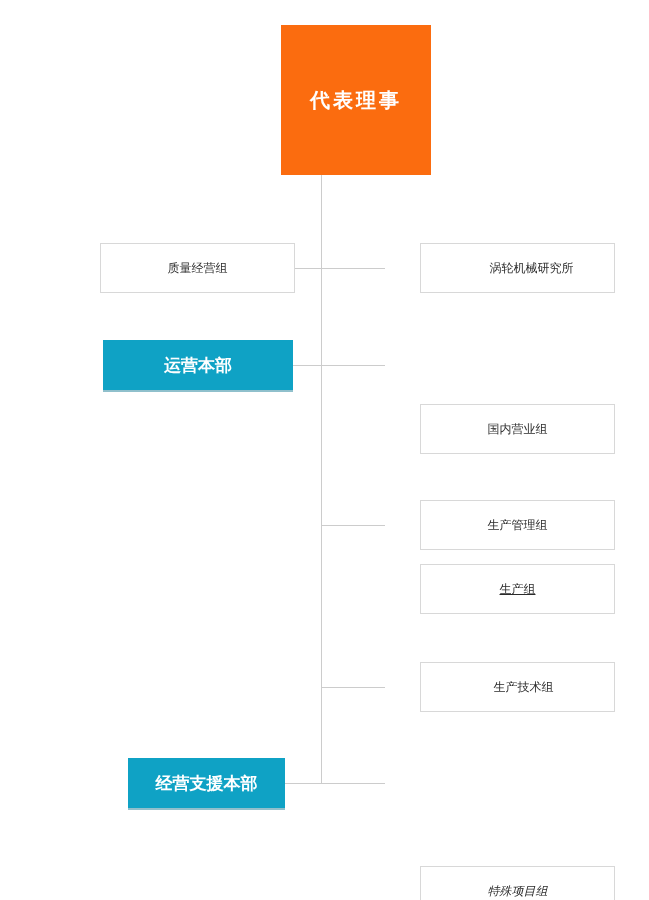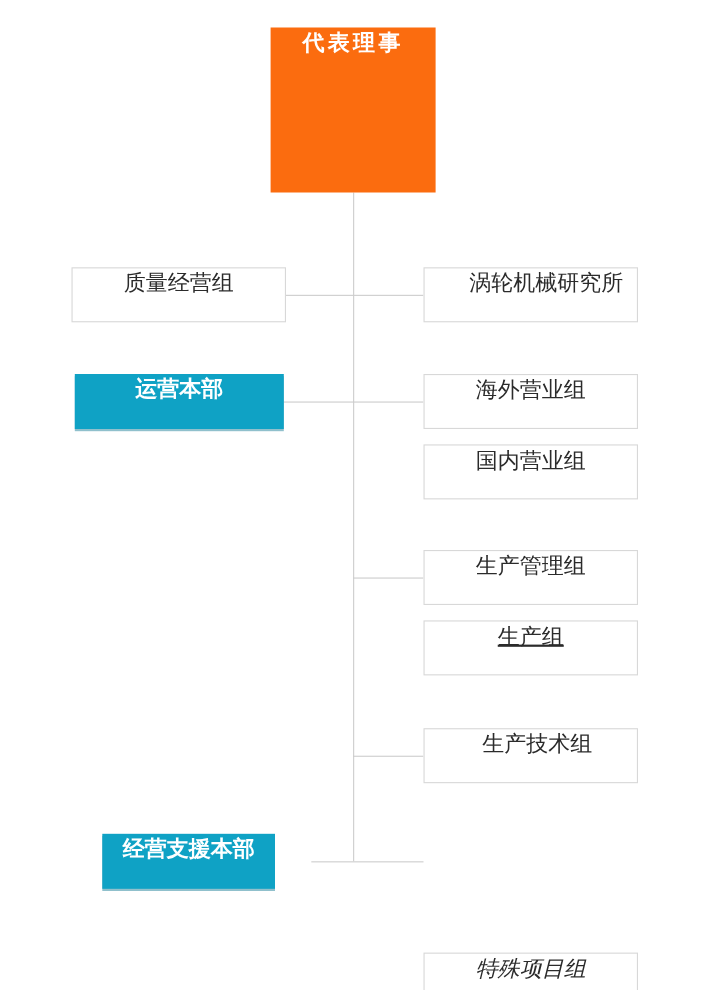--- a/index.html
+++ b/index.html
@@ -11,46 +11,48 @@
     position: relative;
     width: 649px;
     height: 900px;
     background: #ffffff;
     overflow: hidden;
     font-family: "DejaVu Serif", "Liberation Serif", serif;
   }
   .node {
     position: absolute;
     display: flex;
+    align-items: center;
     justify-content: center;
     box-sizing: border-box;
     text-align: center;
+    margin-left: 35px;
   }
   .node.root {
     left: 246px;
     top: 25px;
     width: 150px;
     height: 150px;
     background: #fb6c0f;
     color: #ffffff;
     font-size: 20px;
     font-weight: bold;
     letter-spacing: 3px;
   }
   .node.plain {
     background: #ffffff;
     border: 1px solid #d8d8d8;
     color: #2b2b2b;
-    font-size: 20px;
+    font-size: 12px;
     height: 50px;
   }
   .node.division {
     background: #0fa2c5;
     color: #ffffff;
-    font-size: 20px;
+    font-size: 17px;
     font-weight: bold;
     height: 50px;
     box-shadow: 0 2px 0 rgba(9, 116, 142, 0.45);
   }
   
   .pos-quality   { left: 65px;  top: 243px; width: 195px; }
   .pos-opsdiv    { left: 68px;  top: 340px; width: 190px; }
   .pos-supportdiv{ left: 93px;  top: 758px; width: 157px; }
   
   .pos-r { left: 385px; width: 195px; }
@@ -96,23 +98,20 @@
   <div class="node division pos-opsdiv">
     <span>运营本部</span>
   </div>
   <div class="node division pos-supportdiv">
     <span>经营支援本部</span>
   </div>
 
   <div class="node plain pos-r pos-r1">
     <span>涡轮机械研究所</span>
   </div>
-  <div class="node plain pos-r pos-r2">
-    <span>海外营业组</span>
-  </div>
   <div class="node plain pos-r pos-r3">
     <span>国内营业组</span>
   </div>
   <div class="node plain pos-r pos-r4">
     <span>生产管理组</span>
   </div>
   <div class="node plain pos-r pos-r5">
     <span>生产组</span>
   </div>
   <div class="node plain pos-r pos-r6">

